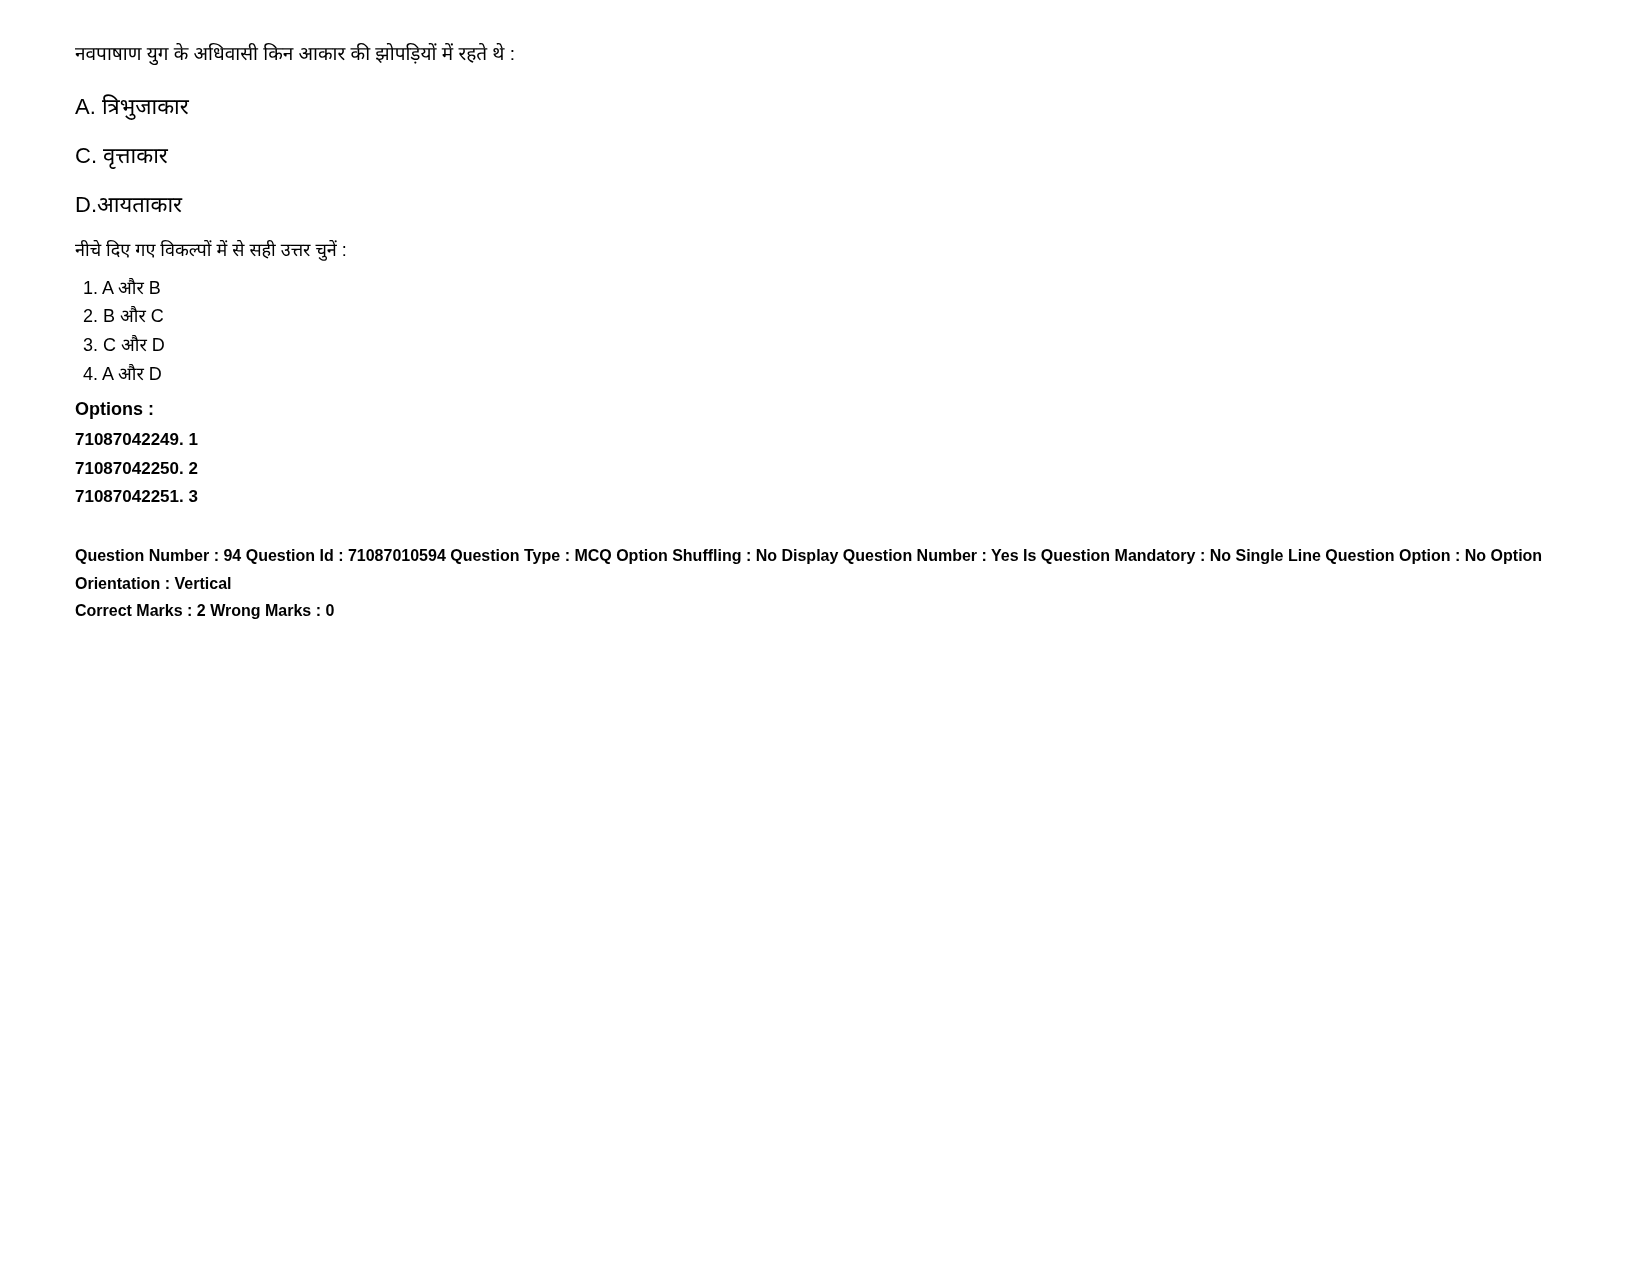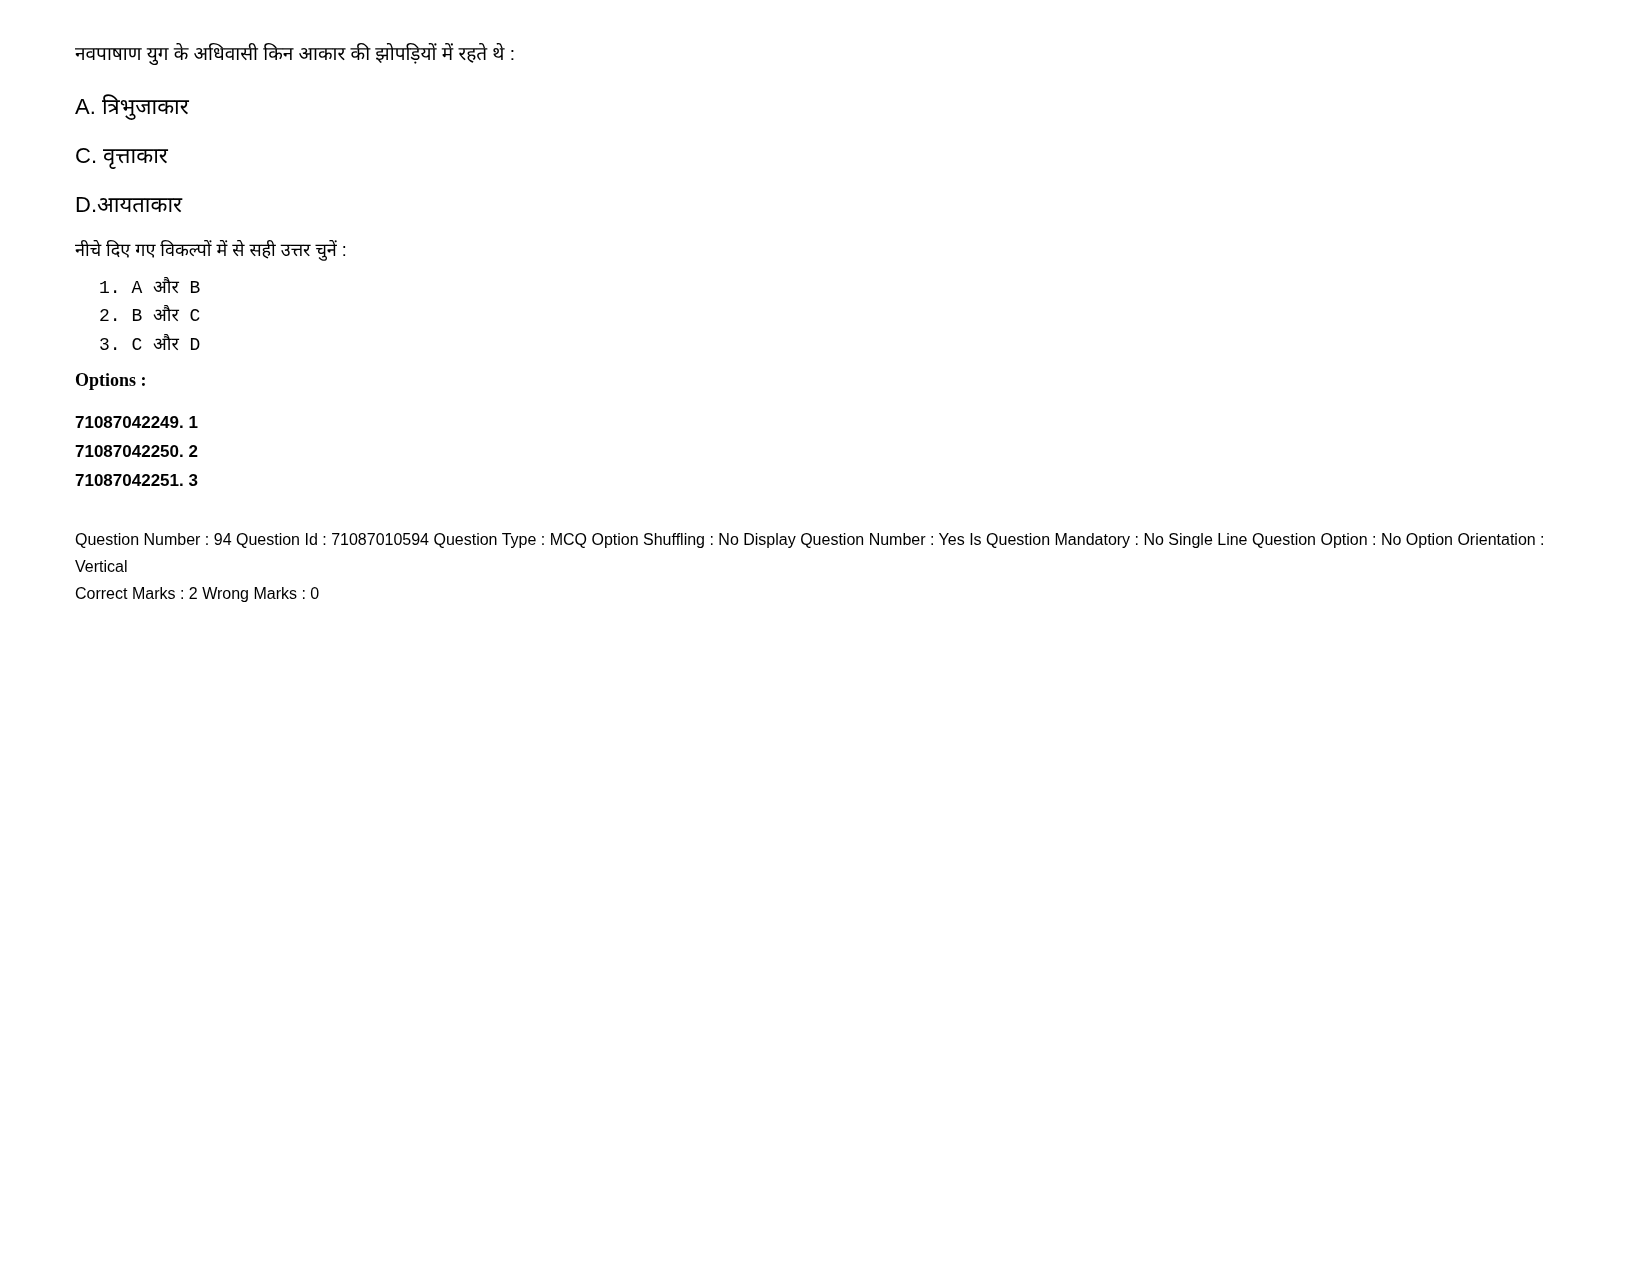--- a/index.html
+++ b/index.html
@@ -26,43 +26,41 @@
       margin-bottom: 16px;
       line-height: 1.5;
     }
     .sub-question {
       font-size: 18px;
       margin-top: 10px;
       margin-bottom: 10px;
       line-height: 1.5;
     }
     .numbered-options {
-      margin-left: 24px;
+      margin-left: 8px;
       margin-bottom: 10px;
-      font-family: Liberation Mono, monospace;
     }
     .numbered-option {
       font-size: 18px;
       line-height: 1.6;
     }
     .options-label {
       font-weight: bold;
       font-size: 18px;
       margin-top: 6px;
-      margin-bottom: 18px;
-      font-family: Liberation Serif, serif;
+      margin-bottom: 6px;
     }
     .option-id-line {
       font-size: 17px;
       line-height: 1.7;
       font-weight: bold;
     }
     .meta-info {
       font-size: 16px;
-      font-weight: normal;
+      font-weight: bold;
       margin-top: 30px;
       line-height: 1.7;
     }
   </style>
 </head>
 <body>
 
 <p class="question-text">नवपाषाण युग के अधिवासी किन आकार की झोपड़ियों में रहते थे :</p>
 
 <div>
@@ -70,20 +68,21 @@
   <p class="option">C. वृत्ताकार</p>
   <p class="option">D.आयताकार</p>
 </div>
 
 <p class="sub-question">नीचे दिए गए विकल्पों में से सही उत्तर चुनें :</p>
 
 <div class="numbered-options">
   <p class="numbered-option">1. A और B</p>
   <p class="numbered-option">2. B और C</p>
   <p class="numbered-option">3. C और D</p>
+  <p class="numbered-option">4. A और D</p>
 </div>
 
 <p class="options-label">Options :</p>
 
 <div>
   <p class="option-id-line">71087042249. 1</p>
   <p class="option-id-line">71087042250. 2</p>
   <p class="option-id-line">71087042251. 3</p>
 </div>
 

